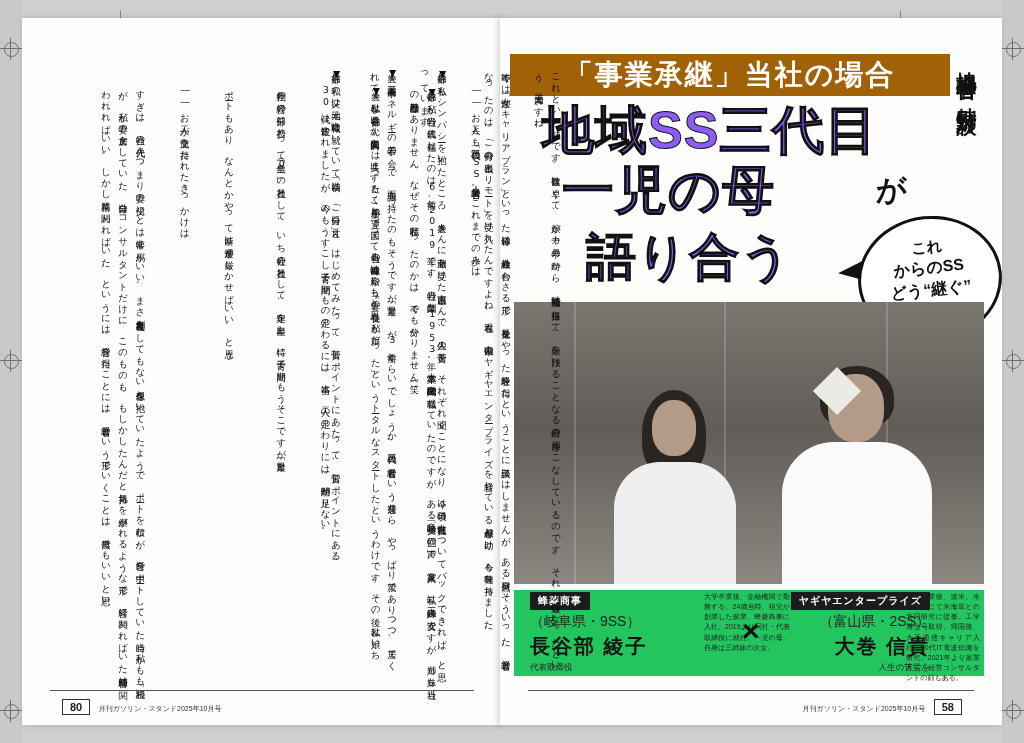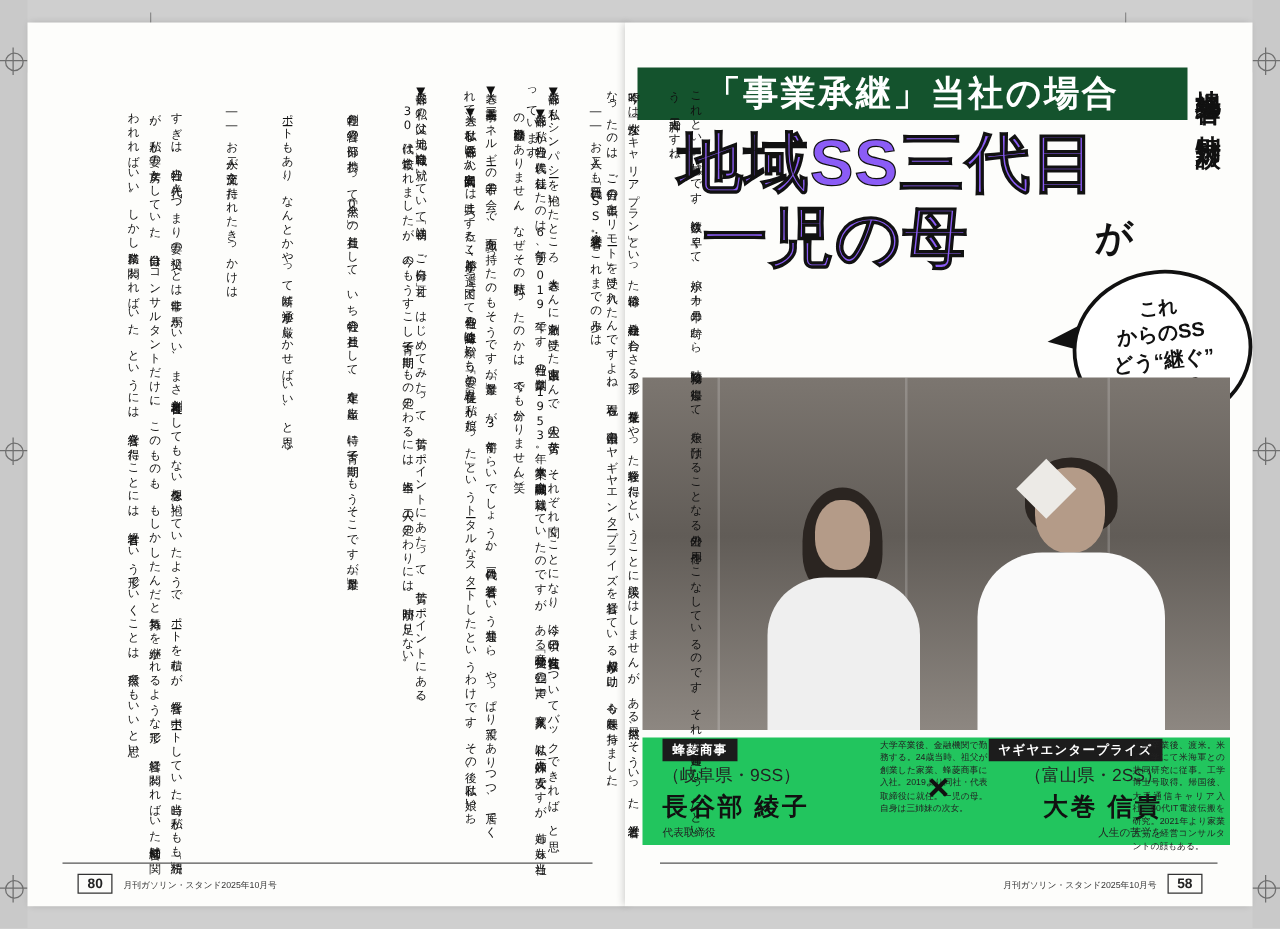--- a/index.html
+++ b/index.html
@@ -31,21 +31,21 @@
   .vert-label{
     position:absolute;writing-mode:vertical-rl;text-orientation:upright;
     font-weight:bold;color:#1a1a1a;letter-spacing:2px;
   }
   .kicker{
     left:448px;top:8px;height:230px;font-size:20px;font-weight:bold;color:#111;
     font-family:"DejaVu Sans", sans-serif;
   }
   .title-strip{
     position:absolute;left:4px;top:6px;width:440px;height:42px;
-    background:#14532d;color:#fff;display:flex;align-items:center;justify-content:center;
+    background:#a16207;color:#fff;display:flex;align-items:center;justify-content:center;
     font-size:28px;font-weight:bold;letter-spacing:2px;
   }
   .big1,.big2,.big3{
     position:absolute;font-weight:bold;color:#8b5cf6;letter-spacing:1px;white-space:nowrap;
     -webkit-text-stroke:1px #111;
   }
   .big1{left:36px;top:48px;font-size:52px;}
   .big2{left:56px;top:108px;font-size:52px;}
   .big3{left:80px;top:176px;font-size:50px;}
   .ga{position:absolute;left:370px;top:122px;font-size:30px;font-weight:bold;color:#111;}
@@ -178,20 +178,21 @@
 
     <div class="headline-zone" style="left:6px;top:30px;width:490px;">
 
       <div class="vert-label kicker">地場経営者 特別対談</div>
 
       <div class="title-strip">「事業承継」当社の場合</div>
 
       <div class="big1">地域SS三代目</div>
       <div class="big2">一児の母</div>
       <div class="ga">が</div>
+      <div class="big3">語り合う</div>
 
       <div class="bubble-tail"></div>
       <div class="bubble">
         <span>これ</span>
         <span class="l2">からのSS</span>
         <span class="l2">どう“継ぐ”</span>
         <span>べきか？</span>
       </div>
     </div>
 

